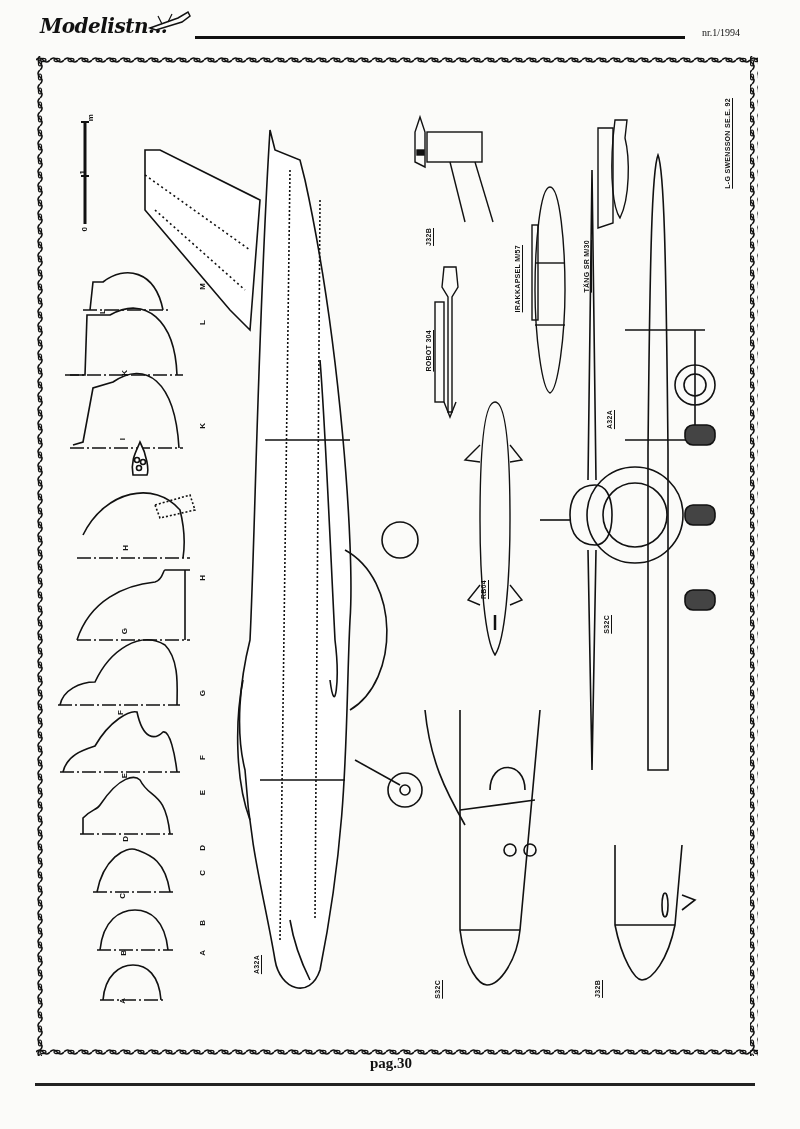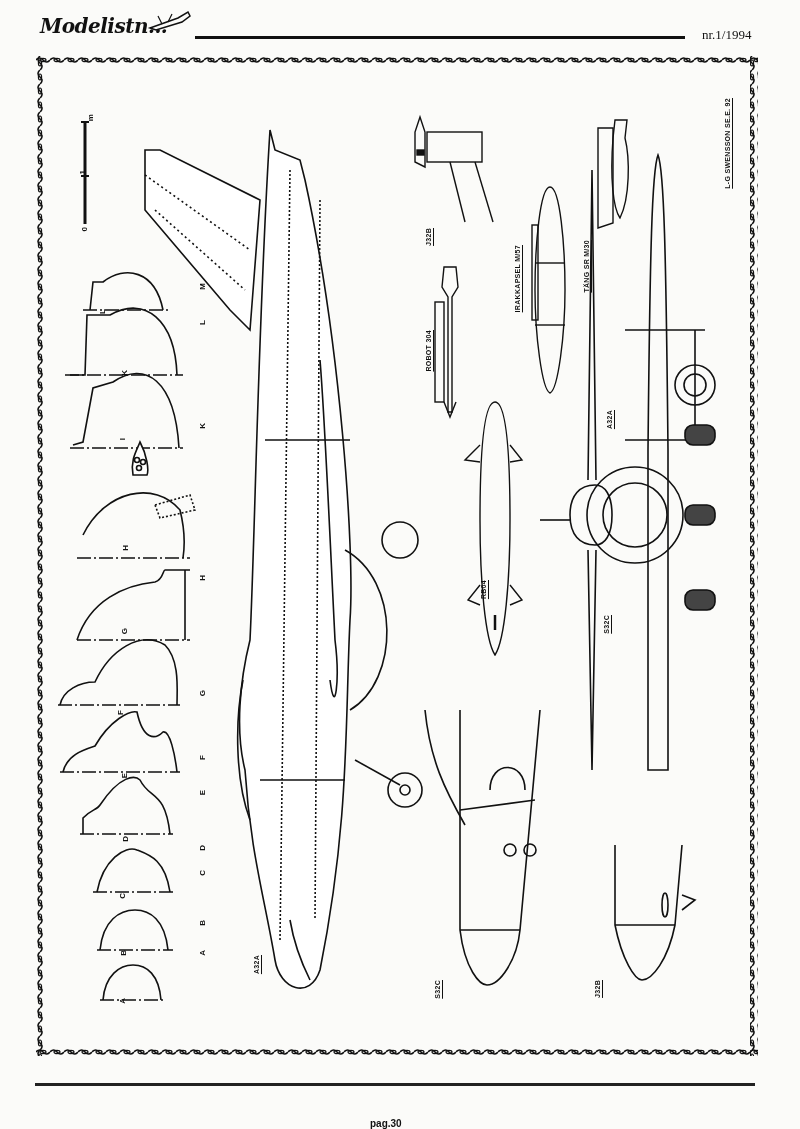--- a/index.html
+++ b/index.html
@@ -1,24 +1,24 @@
 <!DOCTYPE html>
 <html><head>
 <meta charset="utf-8">
 <style>
   html,body{margin:0;padding:0;background:#fbfbf9;}
   body{width:800px;height:1129px;position:relative;overflow:hidden;font-family:"Liberation Sans",sans-serif;color:#111;}
   .abs{position:absolute;}
   .logo{left:40px;top:14px;font-family:"DejaVu Serif",serif;font-style:italic;font-size:20px;font-weight:bold;letter-spacing:-0.5px;}
   .logo-plane{left:148px;top:10px;}
   .header-rule{left:195px;top:36px;width:490px;height:3px;background:#111;}
-  .issue{left:702px;top:27px;font-family:"Liberation Serif",serif;font-size:13px;}
+  .issue{left:702px;top:27px;font-family:"Liberation Serif",serif;font-size:10px;}
   .frame{left:36px;top:56px;width:722px;height:1000px;}
   .footer-rule{left:35px;top:1083px;width:720px;height:3px;background:#222;}
-  .page-no{left:370px;top:1118px;font-family:Liberation Sans, sans-serif;font-size:10px;font-weight:bold;}
+  .page-no{left:370px;top:1055px;font-family:Liberation Serif, serif;font-size:15px;font-weight:bold;}
   .vlabel{writing-mode:vertical-rl;transform:rotate(180deg);font-size:7px;font-weight:bold;text-decoration:underline;letter-spacing:0.3px;white-space:nowrap;}
   .sec-letter{font-size:8px;font-weight:bold;writing-mode:vertical-rl;transform:rotate(180deg);}
   svg{overflow:visible;}
 </style>
 </head>
 <body>
 
 <div class="abs logo">Modelistn...</div>
 <svg class="abs logo-plane" width="44" height="22" viewBox="0 0 44 22">
   <path d="M2 18 L30 8 L40 2 L42 6 L34 12 L8 20 Z" fill="none" stroke="#111" stroke-width="1.5"></path>

